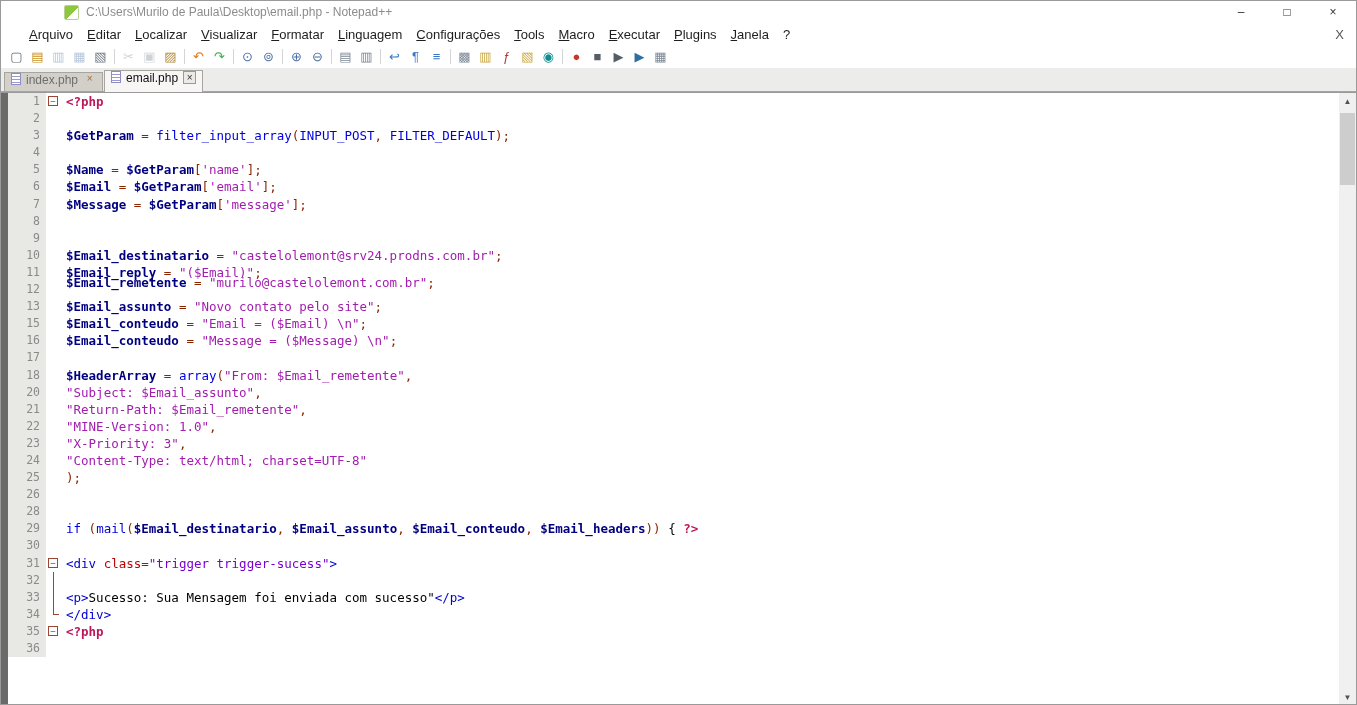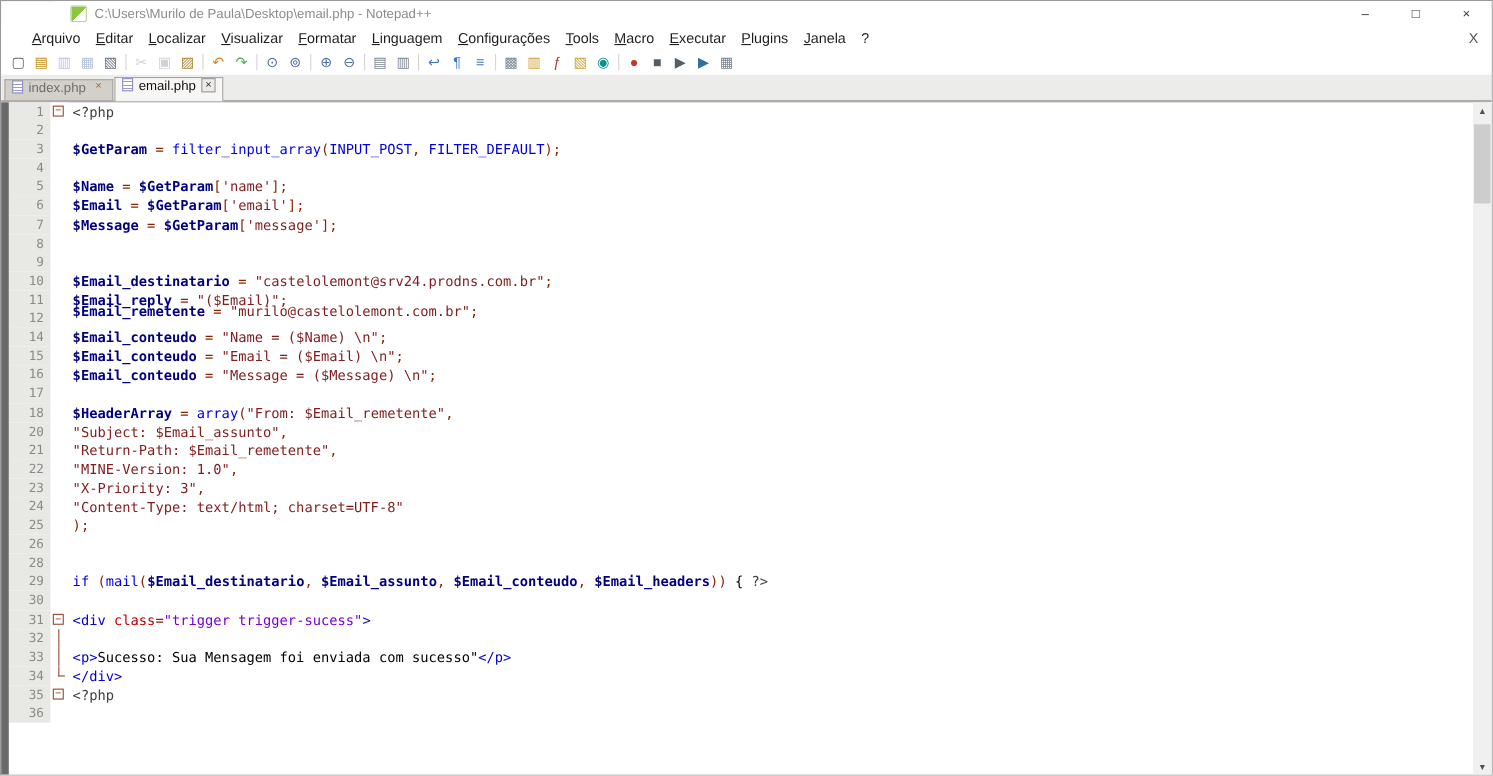--- a/index.html
+++ b/index.html
@@ -38,25 +38,25 @@
   .tab.active .tabx { border:1px solid #9a9a9a; background:#eceae7; color:#333; }
   
   .editor { height:614px; display:flex; background:#ffffff; border-top:1px solid #999; position:relative; }
   .leftedge { width:7px; flex:none; background:#6a6a6a; }
   .code-scroll { flex:1; overflow:hidden; font-family:"DejaVu Sans Mono", monospace; font-size:12.5px; line-height:17.1px; }
   .cl { display:flex; height:17.1px; white-space:pre; }
   .ln { width:38px; flex:none; text-align:right; padding-right:6px; color:#8a8a8a; background:#e8e8e5; font-size:11.5px; }
   .fold { width:16px; flex:none; position:relative; background:#ffffff; }
   .codetext { flex:1; padding-left:4px; }
   .cl.cur .codetext { background:#e6e6fa;margin-top:44px; }
-  .tk-php  { color:#404040; font-weight:normal; }
+  .tk-php  { color:#be185d; font-weight:bold; }
   .tk-var  { color:#000080; font-weight:bold; }
   .tk-kw   { color:#0000e0; font-weight:normal; }
   .tk-op   { color:#8b2500; }
-  .tk-str  { color:#7f1d1d;text-align:center; }
+  .tk-str  { color:#a21caf;text-align:center; }
   .tk-tag  { color:#0000d0; }
   .tk-attr { color:#c00000; }
   .tk-aval { color:#7a00d4; }
   .tk-txt  { color:#000000; }
   .fm-open { position:absolute; top:3px; left:2px; width:10px; height:10px; border:1px solid #9a4632; color:#9a4632;
     font-size:9px; line-height:8px; text-align:center; background:#fff; }
   .fm-line { position:absolute; top:0; bottom:0; left:7px; width:1px; background:#9a4632; }
   .fm-end  { position:absolute; top:0; left:7px; width:6px; height:9px; border-left:1px solid #9a4632; border-bottom:1px solid #9a4632; }
   
   .vscroll { width:17px; flex:none; background:#f0f0f0; position:relative; }
@@ -143,21 +143,21 @@
       <div class="cl"><span class="ln">3</span><span class="fold"></span><span class="codetext"><span class="tk-var">$GetParam</span><span class="tk-op"> = </span><span class="tk-kw">filter_input_array</span><span class="tk-op">(</span><span class="tk-kw">INPUT_POST</span><span class="tk-op">, </span><span class="tk-kw">FILTER_DEFAULT</span><span class="tk-op">);</span></span></div>
       <div class="cl"><span class="ln">4</span><span class="fold"></span><span class="codetext"></span></div>
       <div class="cl"><span class="ln">5</span><span class="fold"></span><span class="codetext"><span class="tk-var">$Name</span><span class="tk-op"> = </span><span class="tk-var">$GetParam</span><span class="tk-op">[</span><span class="tk-str">'name'</span><span class="tk-op">];</span></span></div>
       <div class="cl"><span class="ln">6</span><span class="fold"></span><span class="codetext"><span class="tk-var">$Email</span><span class="tk-op"> = </span><span class="tk-var">$GetParam</span><span class="tk-op">[</span><span class="tk-str">'email'</span><span class="tk-op">];</span></span></div>
       <div class="cl"><span class="ln">7</span><span class="fold"></span><span class="codetext"><span class="tk-var">$Message</span><span class="tk-op"> = </span><span class="tk-var">$GetParam</span><span class="tk-op">[</span><span class="tk-str">'message'</span><span class="tk-op">];</span></span></div>
       <div class="cl"><span class="ln">8</span><span class="fold"></span><span class="codetext"></span></div>
       <div class="cl cur"><span class="ln">9</span><span class="fold"></span><span class="codetext"><span class="tk-var">$Email_remetente</span><span class="tk-op"> = </span><span class="tk-str">"murilo@castelolemont.com.br"</span><span class="tk-op">;</span></span></div>
       <div class="cl"><span class="ln">10</span><span class="fold"></span><span class="codetext"><span class="tk-var">$Email_destinatario</span><span class="tk-op"> = </span><span class="tk-str">"castelolemont@srv24.prodns.com.br"</span><span class="tk-op">;</span></span></div>
       <div class="cl"><span class="ln">11</span><span class="fold"></span><span class="codetext"><span class="tk-var">$Email_reply</span><span class="tk-op"> = </span><span class="tk-str">"($Email)"</span><span class="tk-op">;</span></span></div>
       <div class="cl"><span class="ln">12</span><span class="fold"></span><span class="codetext"></span></div>
-      <div class="cl"><span class="ln">14</span><span class="fold"></span><span class="codetext"><span class="tk-var">$Email_conteudo</span><span class="tk-op"> = </span><span class="tk-str">"Name = ($Name) \n"</span><span class="tk-op">;</span></span></div>
+      <div class="cl"><span class="ln">13</span><span class="fold"></span><span class="codetext"><span class="tk-var">$Email_assunto</span><span class="tk-op"> = </span><span class="tk-str">"Novo contato pelo site"</span><span class="tk-op">;</span></span></div>
       <div class="cl"><span class="ln">15</span><span class="fold"></span><span class="codetext"><span class="tk-var">$Email_conteudo</span><span class="tk-op"> = </span><span class="tk-str">"Email = ($Email) \n"</span><span class="tk-op">;</span></span></div>
       <div class="cl"><span class="ln">16</span><span class="fold"></span><span class="codetext"><span class="tk-var">$Email_conteudo</span><span class="tk-op"> = </span><span class="tk-str">"Message = ($Message) \n"</span><span class="tk-op">;</span></span></div>
       <div class="cl"><span class="ln">17</span><span class="fold"></span><span class="codetext"></span></div>
       <div class="cl"><span class="ln">18</span><span class="fold"></span><span class="codetext"><span class="tk-var">$HeaderArray</span><span class="tk-op"> = </span><span class="tk-kw">array</span><span class="tk-op">(</span><span class="tk-str">"From: $Email_remetente"</span><span class="tk-op">,</span></span></div>
       <div class="cl"><span class="ln">20</span><span class="fold"></span><span class="codetext"><span class="tk-str">"Subject: $Email_assunto"</span><span class="tk-op">,</span></span></div>
       <div class="cl"><span class="ln">21</span><span class="fold"></span><span class="codetext"><span class="tk-str">"Return-Path: $Email_remetente"</span><span class="tk-op">,</span></span></div>
       <div class="cl"><span class="ln">22</span><span class="fold"></span><span class="codetext"><span class="tk-str">"MINE-Version: 1.0"</span><span class="tk-op">,</span></span></div>
       <div class="cl"><span class="ln">23</span><span class="fold"></span><span class="codetext"><span class="tk-str">"X-Priority: 3"</span><span class="tk-op">,</span></span></div>
       <div class="cl"><span class="ln">24</span><span class="fold"></span><span class="codetext"><span class="tk-str">"Content-Type: text/html; charset=UTF-8"</span></span></div>
       <div class="cl"><span class="ln">25</span><span class="fold"></span><span class="codetext"><span class="tk-op">);</span></span></div>

